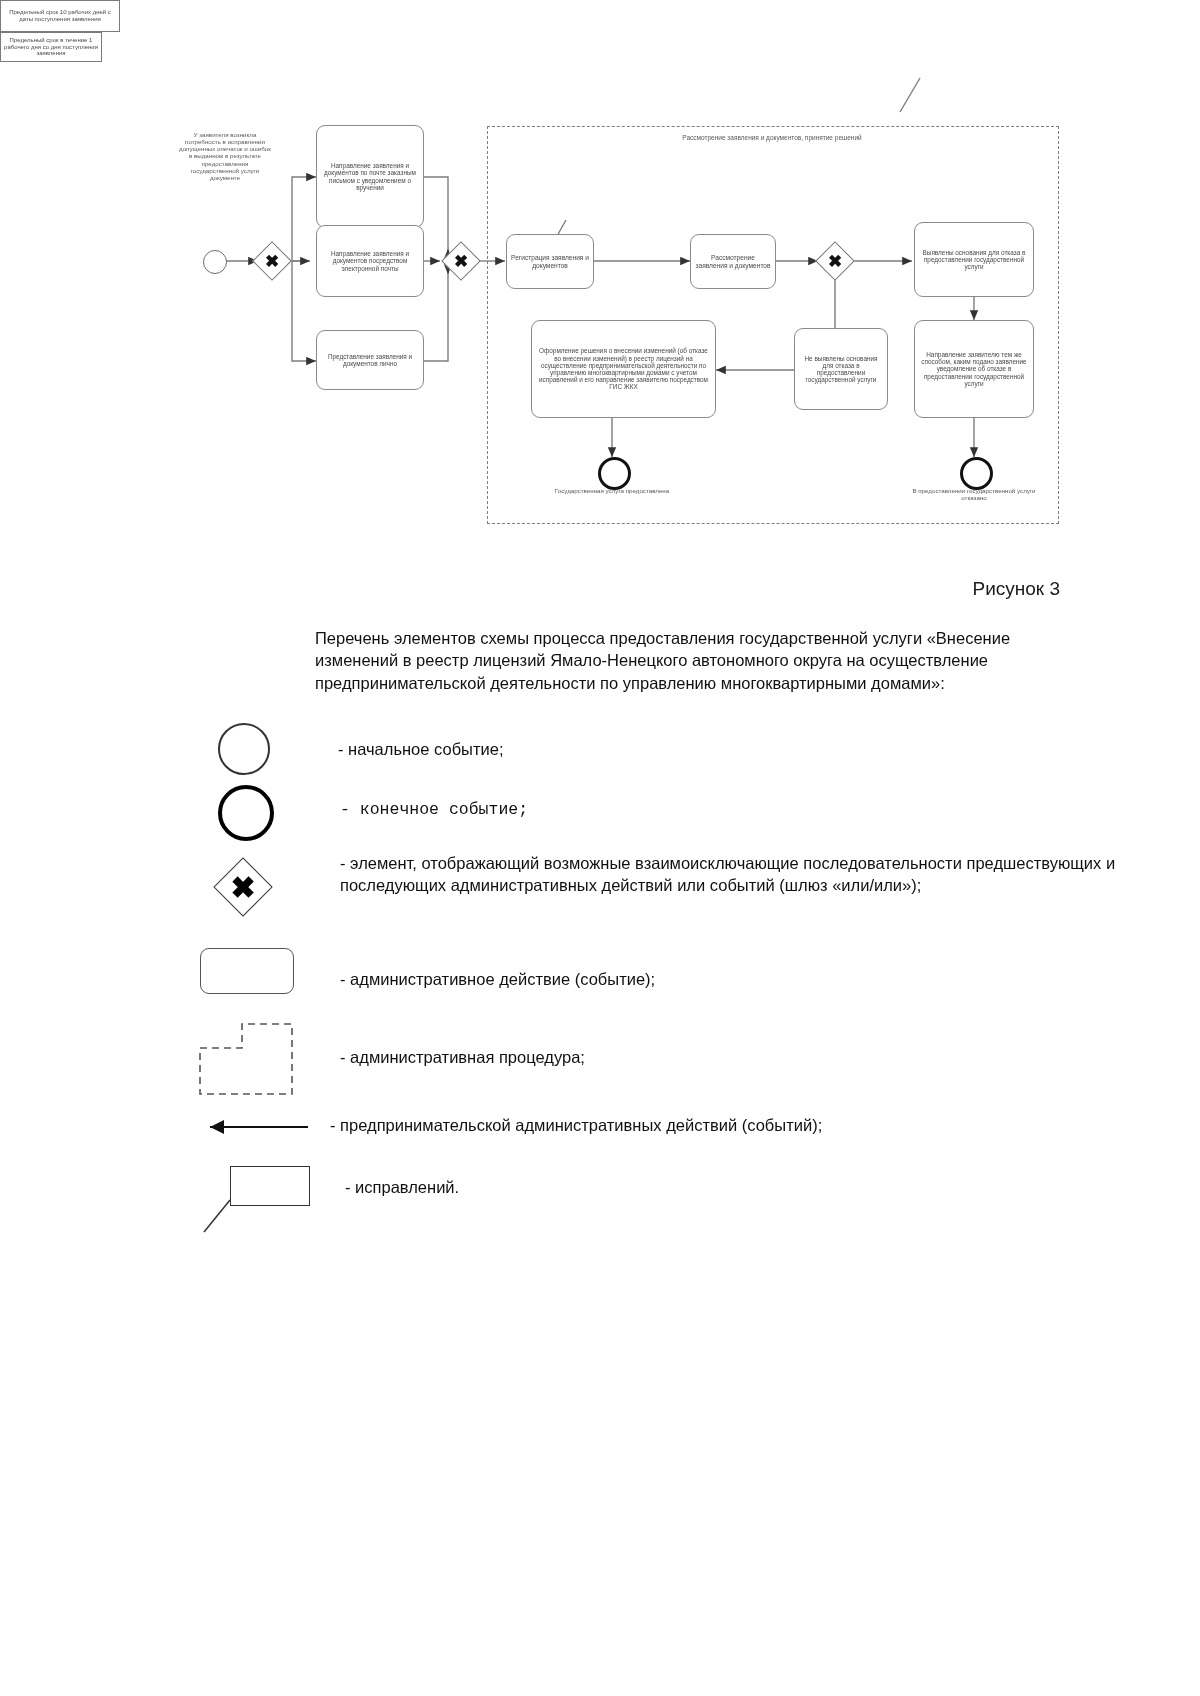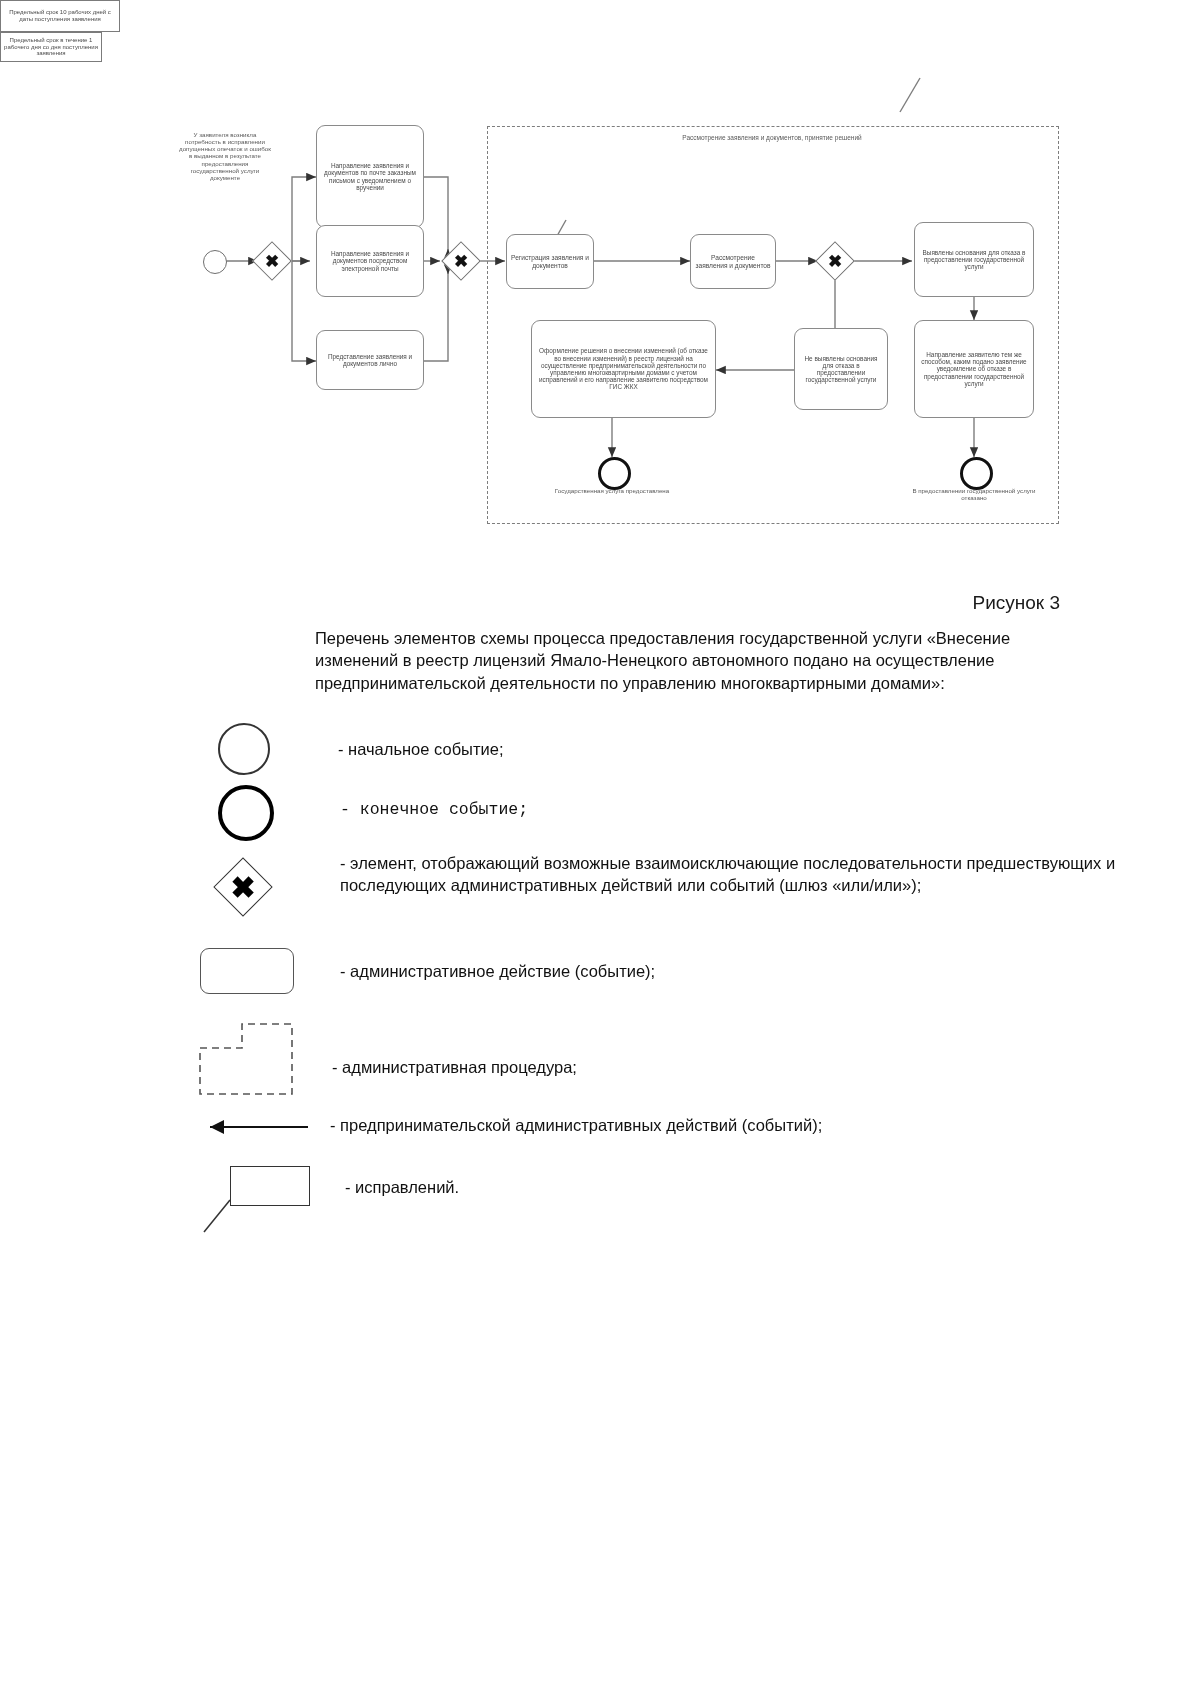--- a/index.html
+++ b/index.html
@@ -61,21 +61,21 @@
   
   .pool{
     position:absolute;border:1.4px dashed #7d7d7d;background:transparent;
   }
   .pool-title{
     position:absolute;text-align:center;color:#5a5a5a;width:100%;
   }
 
   
   #fig-caption{
-    position:absolute;right:140px;top:592px;
+    position:absolute;right:140px;top:578px;
     font-size:19px;color:#1a1a1a;
   }
 
   
   #legend-intro{
     position:absolute;left:315px;top:627px;width:780px;
     font-size:16.5px;line-height:1.35;color:#111;
   }
   #legend-list{position:absolute;left:190px;top:720px;width:1000px;}
   .legend-row{position:relative;width:100%;}
@@ -201,21 +201,21 @@
 
     <div class="end-event" style="left:598px;top:457px;width:27px;height:27px;"></div>
     <div class="free-label" style="left:547px;top:487px;width:130px;font-size:6.2px;">Государственная услуга предоставлена</div>
 
     <div class="end-event" style="left:960px;top:457px;width:27px;height:27px;"></div>
     <div class="free-label" style="left:912px;top:487px;width:124px;font-size:6.2px;">В предоставлении государственной услуги отказано</div>
   </div>
 
   <div id="fig-caption">Рисунок 3</div>
 
-  <div id="legend-intro">Перечень элементов схемы процесса предоставления государственной услуги «Внесение изменений в реестр лицензий Ямало-Ненецкого автономного подано на осуществление предпринимательской деятельности по управлению многоквартирными домами»:</div>
+  <div id="legend-intro">Перечень элементов схемы процесса предоставления государственной услуги «Внесение изменений в реестр лицензий Ямало-Ненецкого автономного округа на осуществление предпринимательской деятельности по управлению многоквартирными домами»:</div>
 
   <div id="legend-list">
 
     <div class="legend-row" style="height:62px;">
       <div class="legend-icon">
         <div class="lg-circle-thin" style="left:28px;top:3px;width:48px;height:48px;"></div>
       </div>
       <div class="legend-text" style="left:148px;top:18px;width:820px;">- начальное событие;</div>
     </div>
 
@@ -233,30 +233,30 @@
           <div class="x" style="font-size:30px;">✖</div>
         </div>
       </div>
       <div class="legend-text" style="left:150px;top:4px;width:870px;">- элемент, отображающий возможные взаимоисключающие последовательности предшествующих и последующих административных действий или событий (шлюз «или/или»);</div>
     </div>
 
     <div class="legend-row" style="height:78px;">
       <div class="legend-icon">
         <div class="lg-task" style="left:10px;top:12px;width:92px;height:44px;"></div>
       </div>
-      <div class="legend-text" style="left:150px;top:24px;width:820px;">- административное действие (событие);</div>
+      <div class="legend-text" style="left:150px;top:32px;width:820px;">- административное действие (событие);</div>
     </div>
 
     <div class="legend-row" style="height:88px;">
       <div class="legend-icon">
         <svg class="lg-proc" style="left:8px;top:6px;" width="110" height="78" viewBox="0 0 110 78">
           <path d="M2,28 L44,28 L44,4 L94,4 L94,74 L2,74 Z" fill="none" stroke="#555" stroke-width="1.6" stroke-dasharray="7,5"></path>
         </svg>
       </div>
-      <div class="legend-text" style="left:142px;top:32px;width:820px;margin-top:10px;">- административная процедура;</div>
+      <div class="legend-text" style="left:150px;top:32px;width:820px;">- административная процедура;</div>
     </div>
 
     <div class="legend-row" style="height:56px;">
       <div class="legend-icon">
         <svg class="lg-arrow" style="left:0px;top:14px;" width="120" height="22" viewBox="0 0 120 22">
           <line x1="118" y1="11" x2="20" y2="11" stroke="#111" stroke-width="2.2"></line>
           <path d="M20,11 L34,4 L34,18 Z" fill="#111"></path>
         </svg>
       </div>
       <div class="legend-text" style="left:140px;top:12px;width:820px;">- предпринимательской административных действий (событий);</div>

